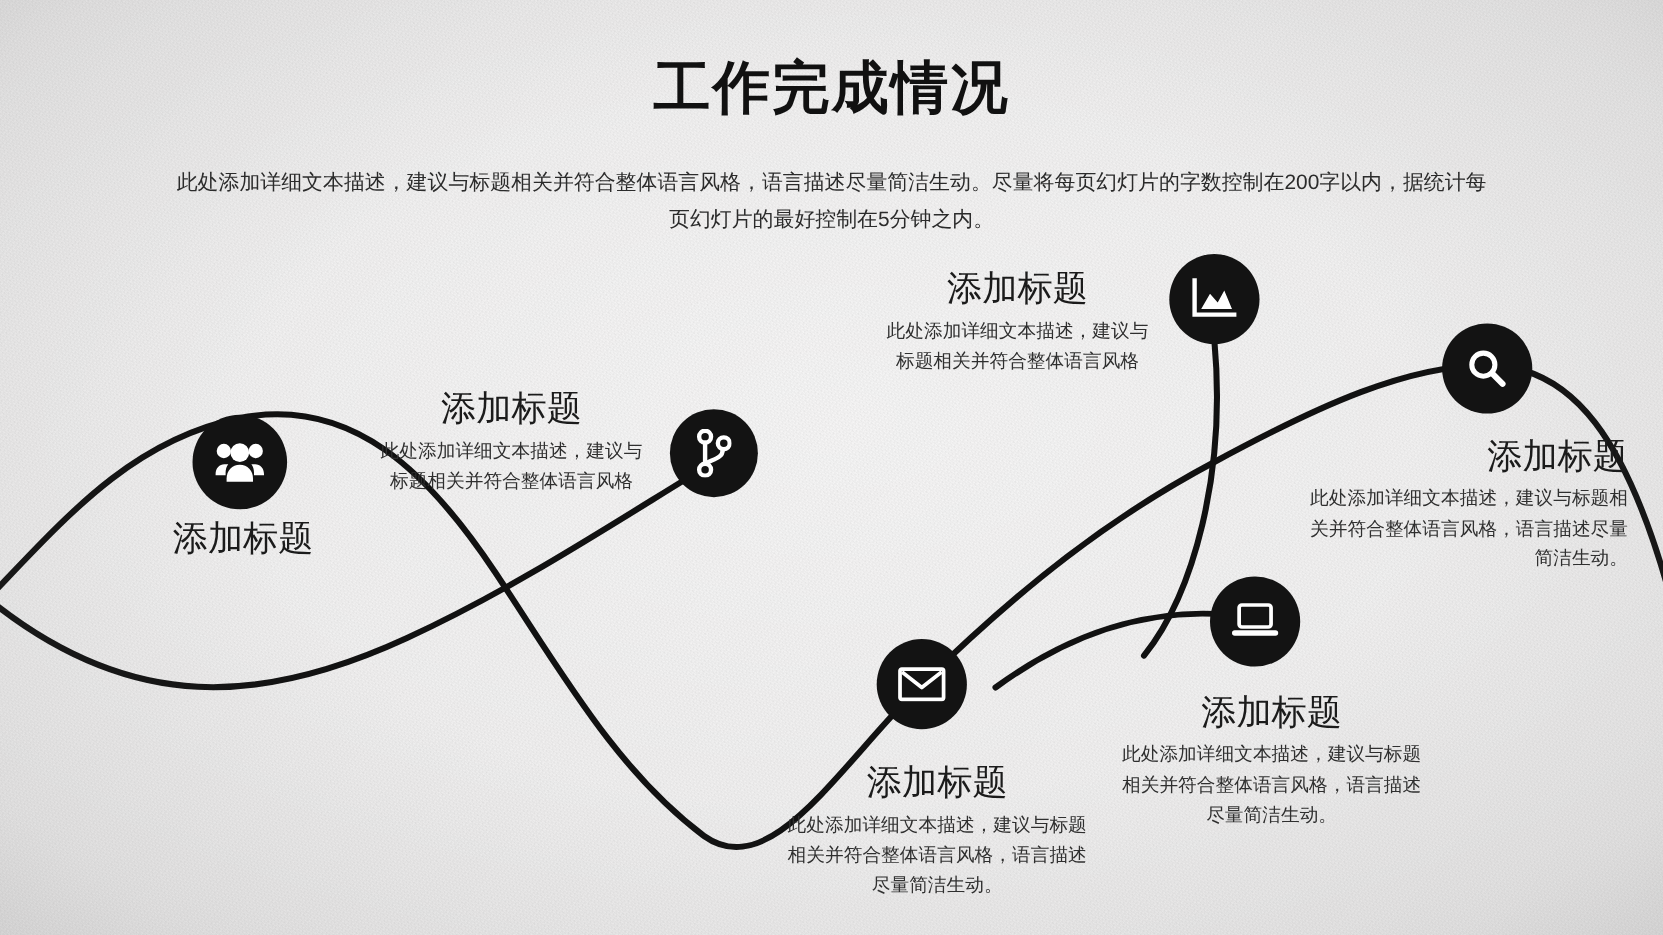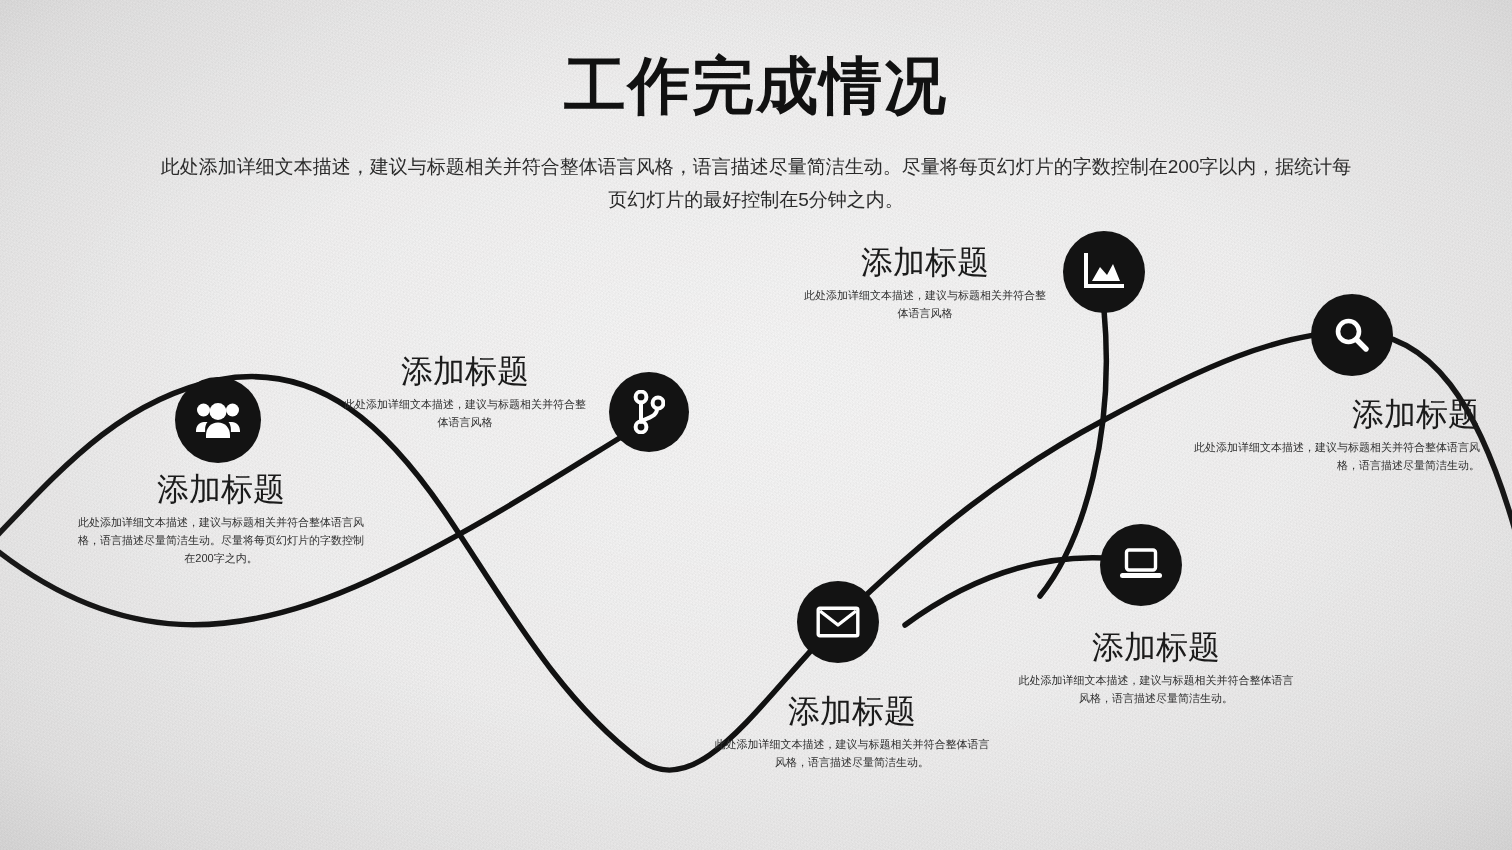--- a/index.html
+++ b/index.html
@@ -48,21 +48,21 @@
     inset: 0;
     pointer-events: none;
   }
 
   .title {
     position: absolute;
     left: 0;
     top: 52px;
     width: 1512px;
     text-align: center;
-    font-size: 62px;
+    font-size: 52px;
     font-weight: bold;
     letter-spacing: 2px;
     color: #111111;
     line-height: 1.1;
   }
   .subtitle {
     position: absolute;
     left: 156px;
     top: 150px;
     width: 1200px;
@@ -86,21 +86,21 @@
 
   .block { position: absolute; }
   .block .b-title {
     font-size: 32px;
     color: #1b1b1b;
     line-height: 1.2;
     margin-bottom: 6px;
     white-space: nowrap;
   }
   .block .b-body {
-    font-size: 11px;
+    font-size: 17px;
     color: #2f2f2f;
     line-height: 1.62;
   }
   .center { text-align: center; }
   .right  { text-align: right; }
 </style>
 </head>
 <body>
 
 <div id="slide">
@@ -141,21 +141,20 @@
         <circle cx="8.5" cy="10" r="6.5" fill="#ffffff"></circle>
         <circle cx="37.5" cy="10" r="6.5" fill="#ffffff"></circle>
         <path d="M1 31c0-5.5 3.6-9 8-9h3.5c-1.6 2-2.4 4.5-2.4 7.5V32H1z" fill="#ffffff"></path>
         <path d="M45 31c0-5.5-3.6-9-8-9h-3.5c1.6 2 2.4 4.5 2.4 7.5V32H45z" fill="#ffffff"></path>
         <path d="M11 35c0-7.2 5-12.5 12-12.5S35 27.8 35 35v3H11z" fill="#ffffff"></path>
       </svg>
     </span>
   </div>
   <div class="block center" style="left:76px; top:470px; width:290px;">
     <div class="b-title">添加标题</div>
-    <div class="b-body">此处添加详细文本描述，建议与标题相关并符合整体语言风格，语言描述尽量简洁生动。尽量将每页幻灯片的字数控制在200字之内。</div>
   </div>
 
   <div class="node" style="left:609px; top:372px; width:80px; height:80px;">
     <span>
       <svg width="32" height="44" viewBox="0 0 32 44">
         <circle cx="8" cy="7" r="5.4" fill="none" stroke="#ffffff" stroke-width="4"></circle>
         <circle cx="8" cy="37" r="5.4" fill="none" stroke="#ffffff" stroke-width="4"></circle>
         <circle cx="25" cy="13" r="5.4" fill="none" stroke="#ffffff" stroke-width="4"></circle>
         <path d="M8 12.5v19" stroke="#ffffff" stroke-width="4" stroke-linecap="round"></path>
         <path d="M24 19c0 7-7.5 8-16 12.5" stroke="#ffffff" stroke-width="4" fill="none" stroke-linecap="round"></path>

